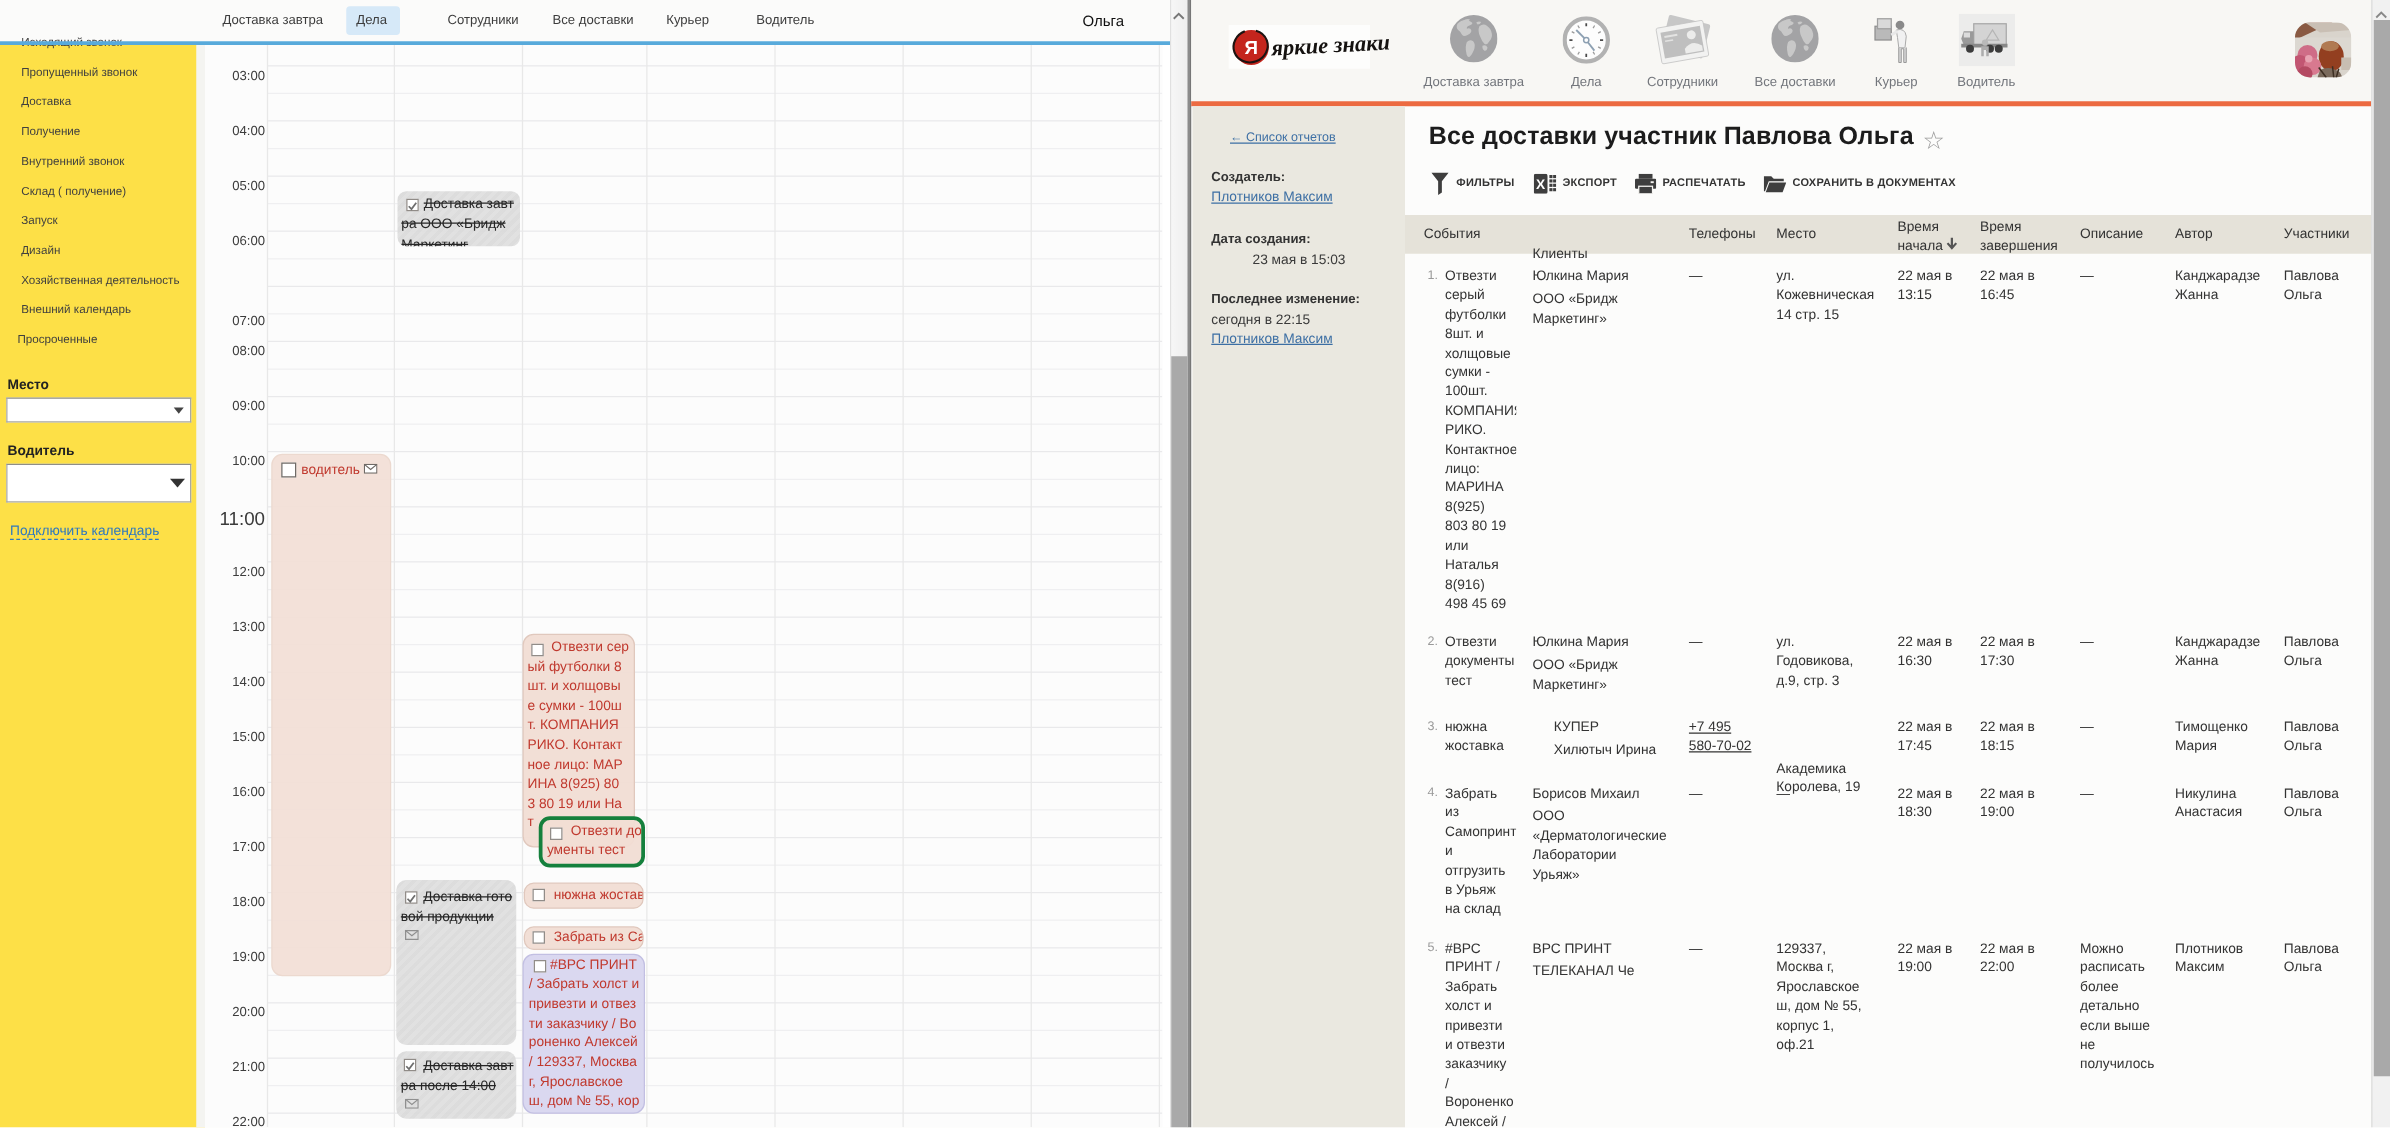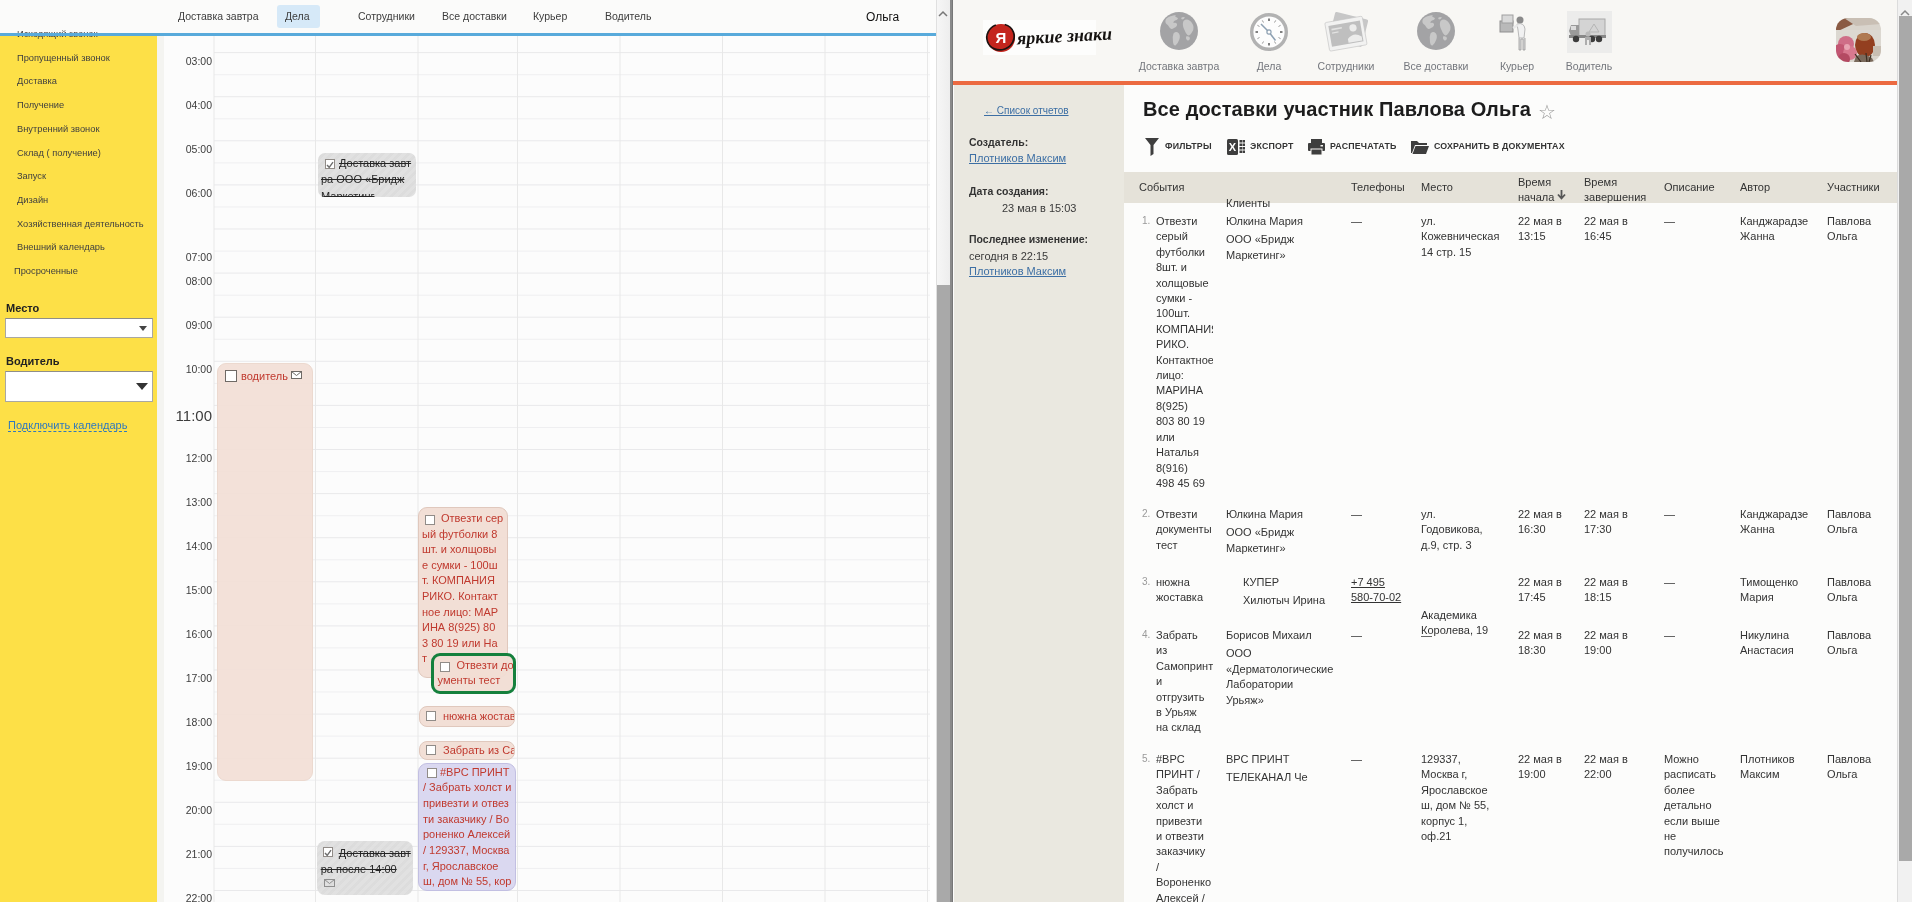--- a/index.html
+++ b/index.html
@@ -147,20 +147,30 @@
 <div class="evtx red" style="left:23px;top:3px;">нюжна жоставка</div>
 </div>
 <div class="ev" style="left:255px;top:705.4px;width:96px;height:19px;background:rgba(241,221,212,0.95);border:1px solid #e0c8bd;border-radius:8px;">
 <div class="ck" style="left:6px;top:3px;"></div>
 <div class="evtx red" style="left:23px;top:2px;">Забрать из Самоп</div>
 </div>
 <div class="ev" style="left:254px;top:726.7px;width:98px;height:128px;background:rgba(216,214,239,0.95);border:1px solid #c2bfe2;border-radius:9px;">
 <div class="ck" style="left:8px;top:4px;"></div>
 <div class="red" style="padding:1px 0 0 4px;text-indent:17px;line-height:15.65px;white-space:nowrap;">#ВРС ПРИНТ<br>/ Забрать холст и<br>привезти и отвез<br>ти заказчику / Во<br>роненко Алексей<br>/ 129337, Москва<br>г, Ярославское<br>ш, дом № 55, кор</div>
 </div>
+<div class="ev" style="left:152.7px;top:668px;width:96.7px;height:132px;background:repeating-linear-gradient(135deg,rgba(223,223,223,0.93) 0 3px,rgba(218,218,218,0.93) 3px 6px);border-radius:8px;">
+<div class="ck" style="left:7px;top:9px;"><svg width="8" height="8" style="margin-top:1px">
+            <path d="M1,4 L3.2,6.3 L7,1.2" stroke="#6e6e6e" stroke-width="1.4" fill="none"></path>
+          </svg></div>
+<div class="gtx" style="padding:6px 0 0 4px;text-indent:18px;line-height:16px;white-space:nowrap;">Доставка гото<br>вой продукции</div>
+<svg class="abs" style="left:7px;top:40px;" width="11" height="8">
+          <rect x="0.5" y="0.5" width="10" height="7" fill="none" stroke="#8f8f8f"></rect>
+          <path d="M0.5,0.5 L5.5,4.5 L10.5,0.5" fill="none" stroke="#8f8f8f"></path>
+        </svg>
+</div>
 <div class="ev" style="left:152.7px;top:804.5px;width:96.7px;height:54px;background:repeating-linear-gradient(135deg,rgba(223,223,223,0.93) 0 3px,rgba(218,218,218,0.93) 3px 6px);border-radius:8px;">
 <div class="ck" style="left:6px;top:6px;"><svg width="8" height="8" style="margin-top:1px">
             <path d="M1,4 L3.2,6.3 L7,1.2" stroke="#6e6e6e" stroke-width="1.4" fill="none"></path>
           </svg></div>
 <div class="gtx" style="padding:4px 0 0 4px;text-indent:18px;line-height:16px;white-space:nowrap;">Доставка завт<br>ра после 14:00</div>
 <svg class="abs" style="left:7px;top:38px;" width="11" height="8">
           <rect x="0.5" y="0.5" width="10" height="7" fill="none" stroke="#8f8f8f"></rect>
           <path d="M0.5,0.5 L5.5,4.5 L10.5,0.5" fill="none" stroke="#8f8f8f"></path>
         </svg>
 </div>

